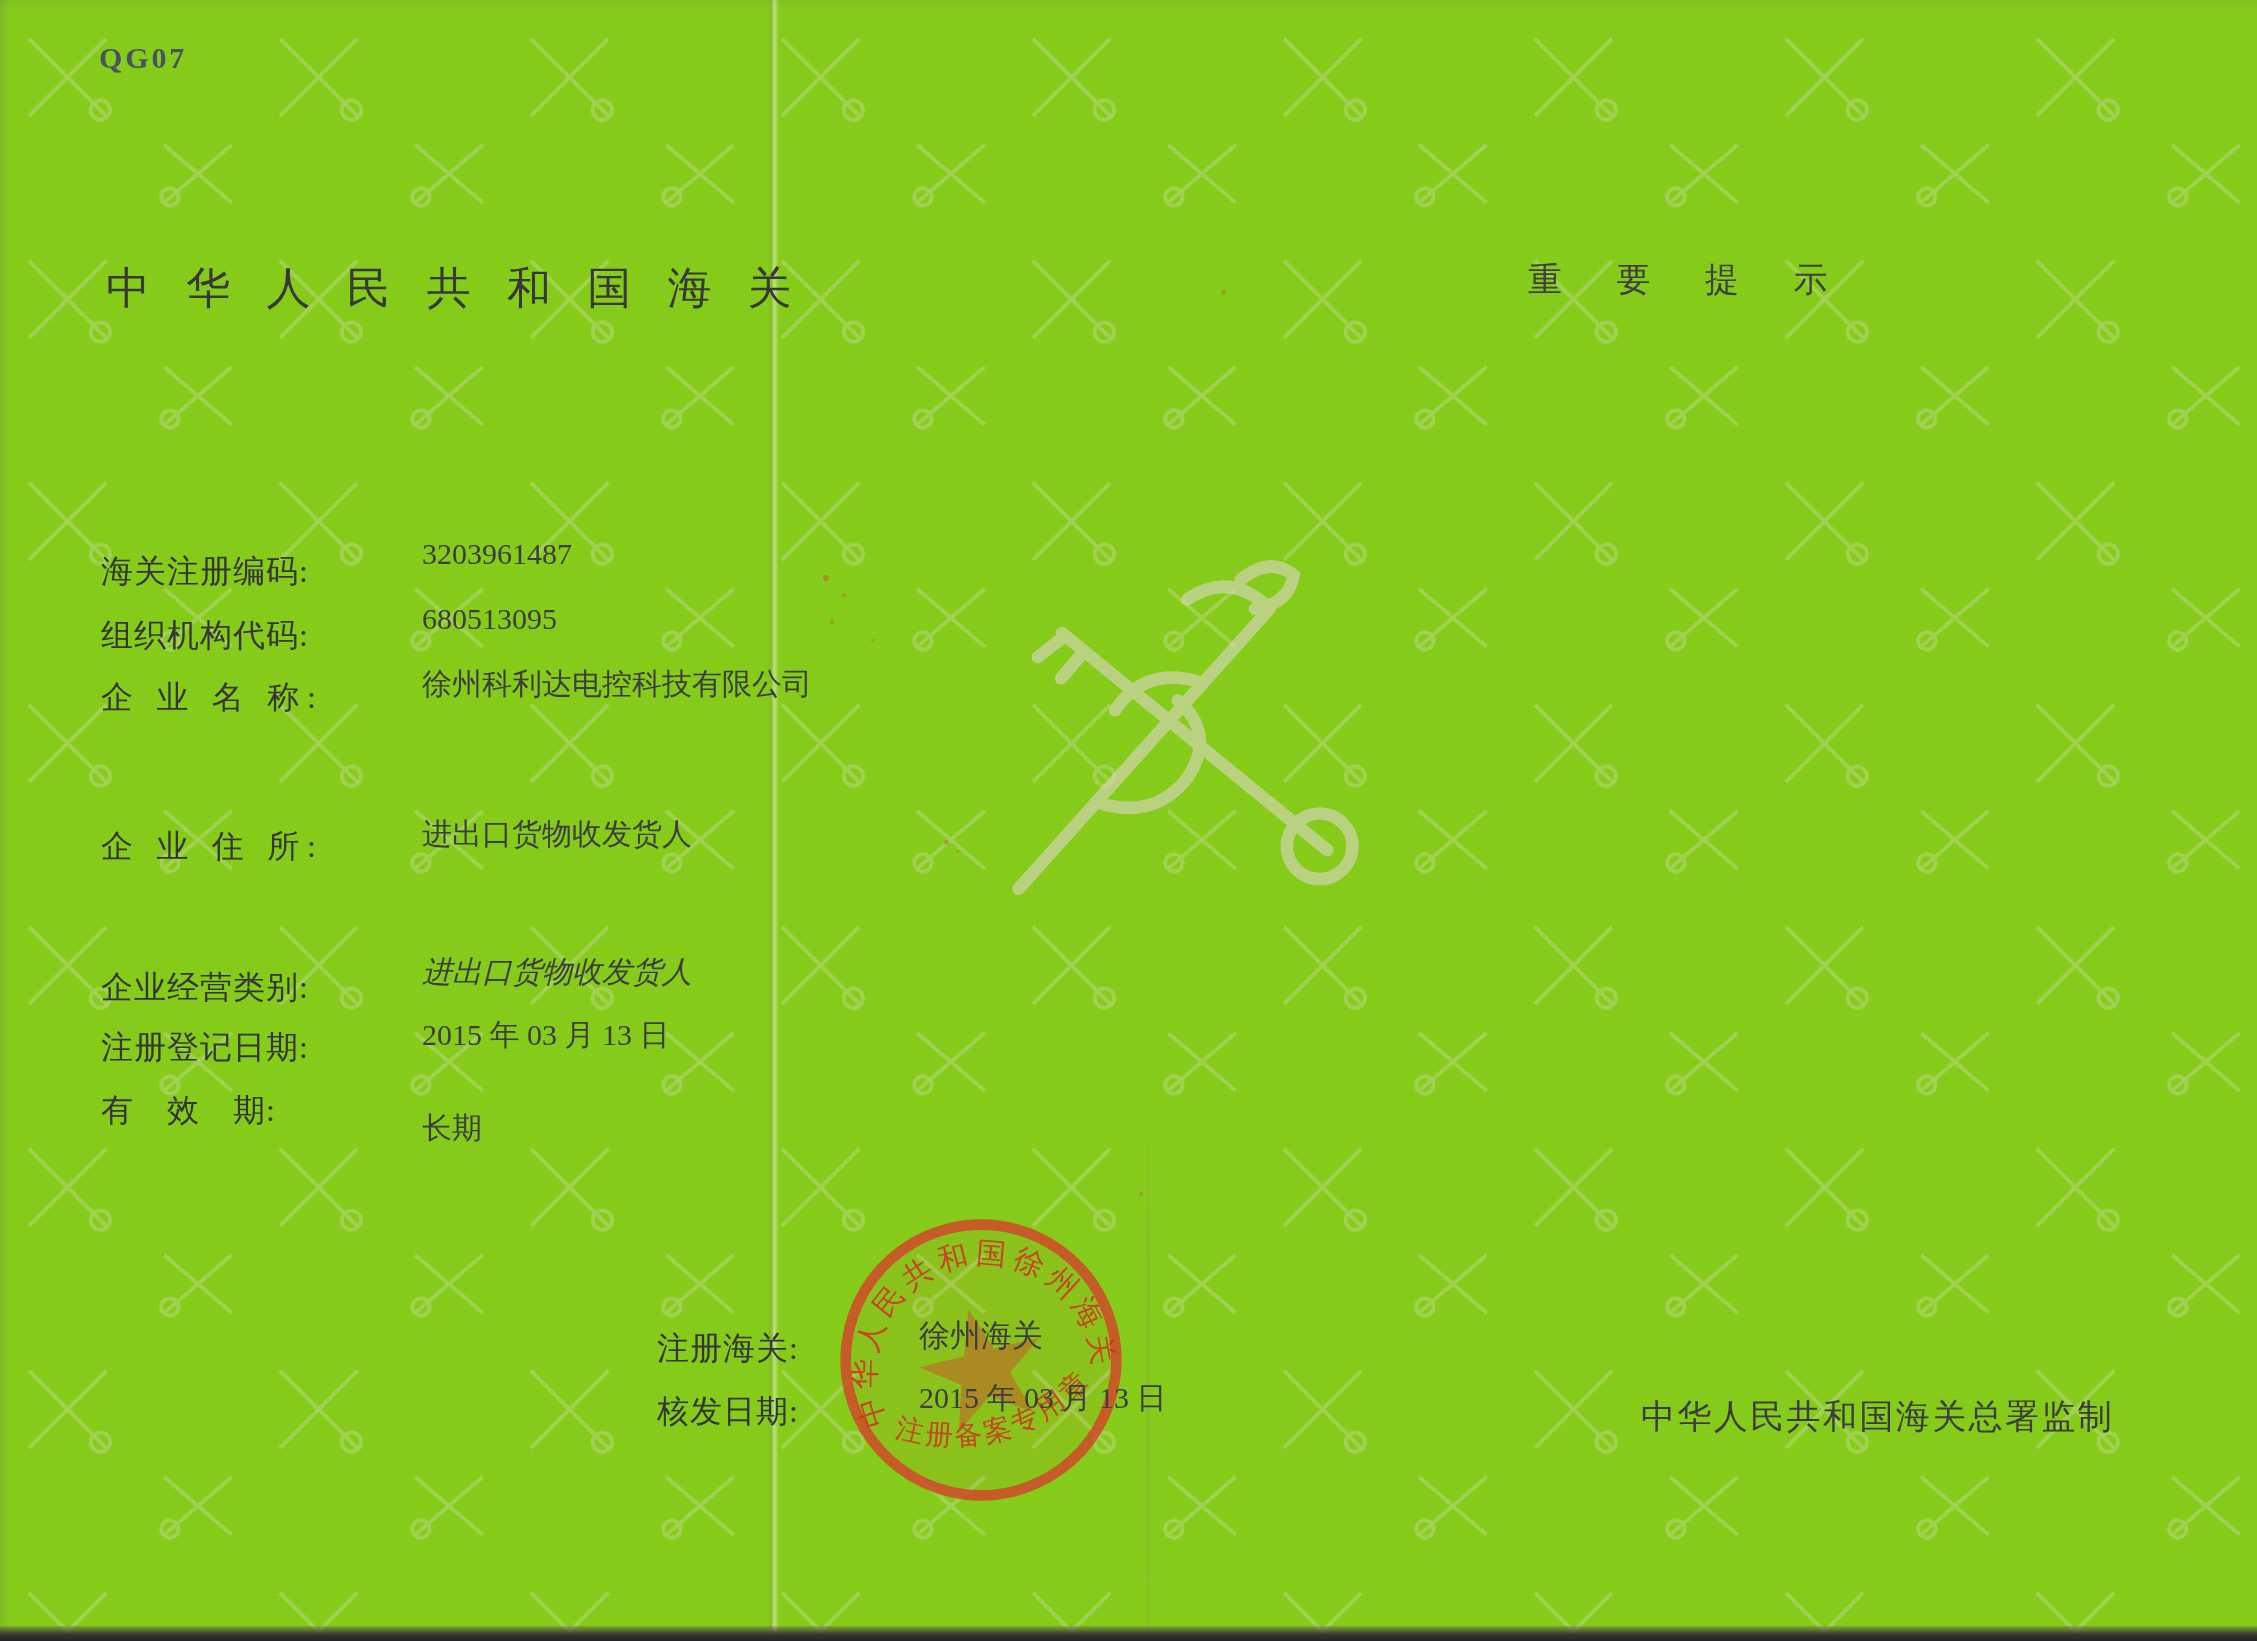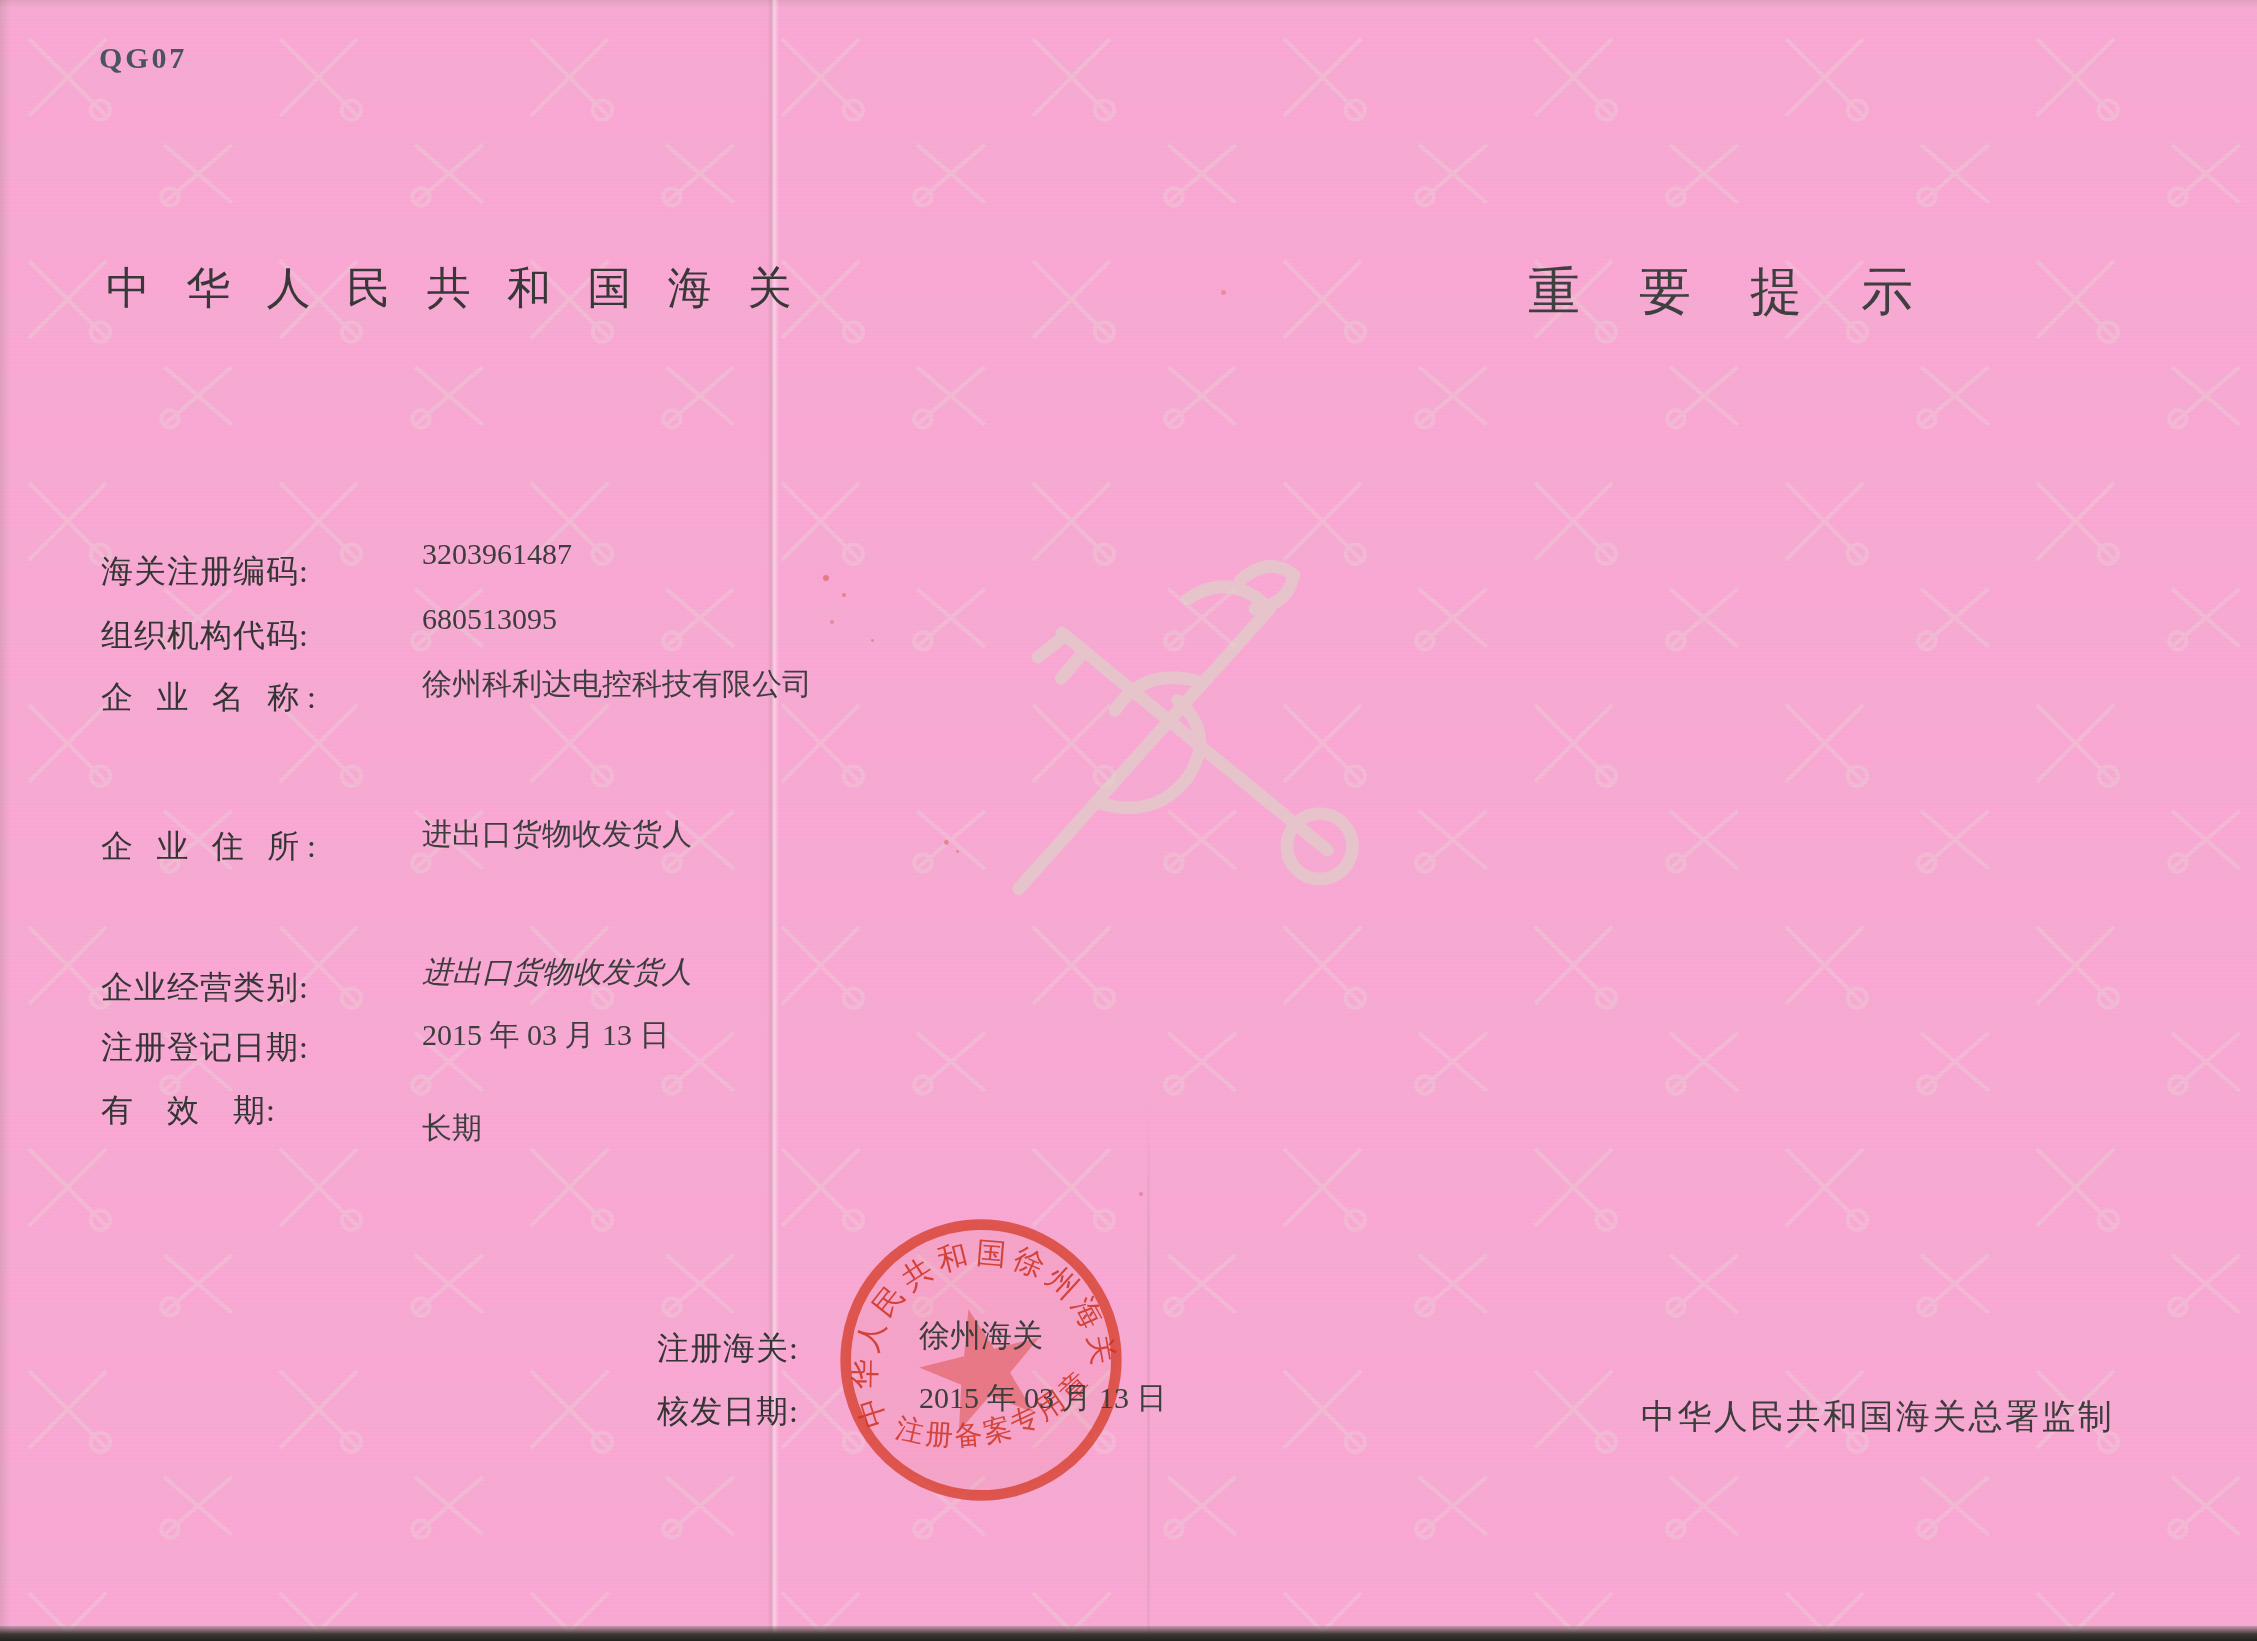--- a/index.html
+++ b/index.html
@@ -1,18 +1,18 @@
 <!DOCTYPE html>
 <html><head>
 <meta charset="utf-8">
 <style>
   html,body{margin:0;padding:0;background:#777;}
   .scan{
     position:relative;width:2257px;height:1641px;overflow:hidden;
-    background:#f9a8d4;
+    background:#84cc16;
     font-family:"Liberation Serif","DejaVu Serif",serif;
     color:#3a3a3a;
   }
   
   .texture{
     position:absolute;inset:0;z-index:1;pointer-events:none;
     background:repeating-linear-gradient(180deg, rgba(185,180,165,0.10) 0 1px, rgba(255,255,255,0) 1px 3.9px);
   }
   .edge-left{position:absolute;left:0;top:0;width:9.7px;height:100%;z-index:2;
     background:linear-gradient(90deg, rgba(110,105,92,0.18), rgba(110,105,92,0));}
@@ -26,21 +26,21 @@
     background:linear-gradient(180deg, rgba(140,134,118,0.0), rgba(140,134,118,0.20) 30%, rgba(140,134,118,0.12));}
   .wm-pattern{position:absolute;inset:0;z-index:1;opacity:.55;pointer-events:none;}
 
   .txt{position:absolute;z-index:3;white-space:nowrap;}
   .qg{font-size:30px;font-weight:600;letter-spacing:2.9px;color:#4a5361;}
   .title-wrap{left:106px;top:259px;width:618px;text-align:center;}
   .title-l1{font-size:44px;letter-spacing:12.6px;color:#383838;}
   .title-l2{font-size:42px;letter-spacing:2.9px;color:#383838;margin-top:25px;}
   .flabel{font-size:32px;letter-spacing:1px;color:#353535;}
   .fvalue{font-size:30px;color:#3d3d3d;}
-  .heading{font-size:52px;letter-spacing:23px;color:#3f3f3f;}
+  .heading{font-size:34px;letter-spacing:23px;color:#3f3f3f;}
   .notice{
     left:1305px;top:359px;width:838px;z-index:3;position:absolute;
     font-size:33px;line-height:55px;letter-spacing:7.7px;color:#3c3c3c;
     text-align:justify;text-indent:60px;white-space:normal;
   }
   .footer-r{font-size:34px;letter-spacing:2.4px;color:#3c3c3c;}
   .over-stamp{z-index:4;}
   .stamp{position:absolute;left:836px;top:1215px;z-index:3;transform:rotate(-14deg);}
   .emblem{position:absolute;left:951px;top:541px;z-index:1;opacity:.6;}
   .speck{position:absolute;border-radius:50%;z-index:2;}

